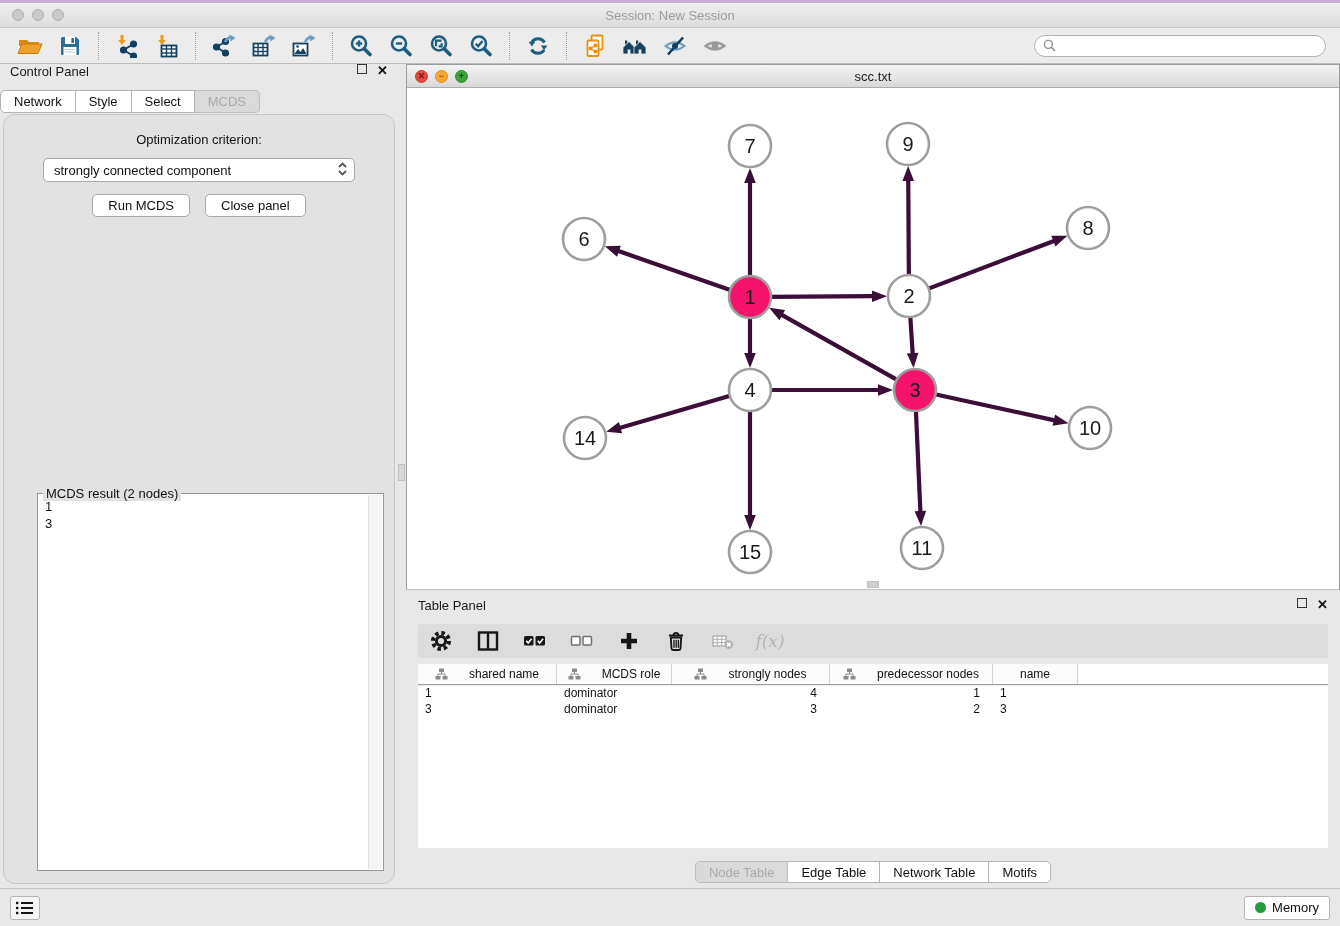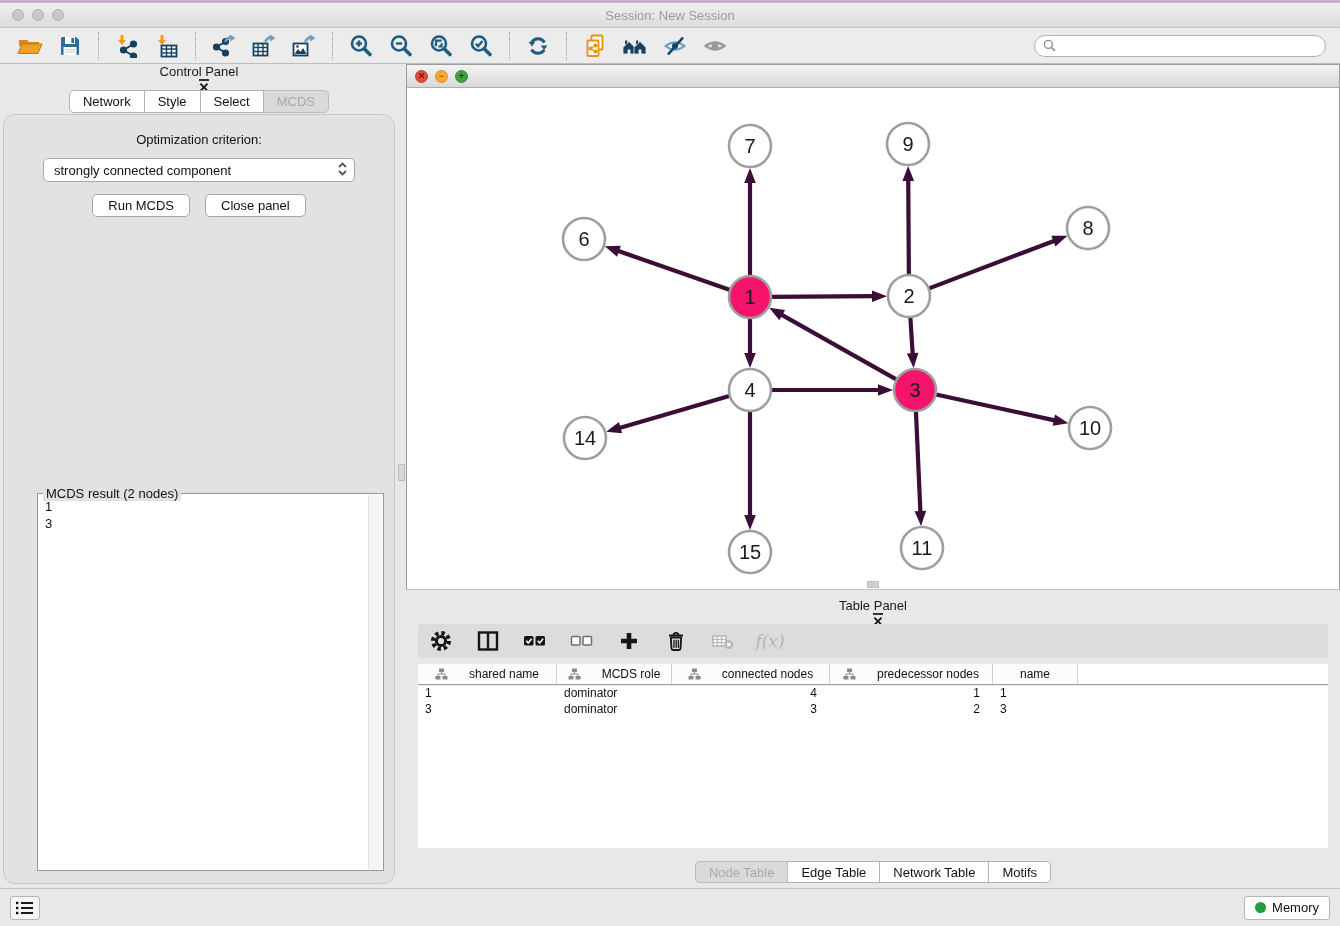--- a/index.html
+++ b/index.html
@@ -15,25 +15,25 @@
   .toolbar { height:36px; background:#ececec; border-bottom:1px solid #bdbdbd; display:flex; align-items:center; padding:0 10px; }
   .tbtn { width:40px; height:30px; display:flex; align-items:center; justify-content:center; flex:none; }
   .tsep { width:0; height:28px; border-left:1px dotted #9a9a9a; margin:0 8px; flex:none; }
   .search { margin-left:auto; margin-right:4px; width:292px; height:22px; background:#fff; border:1px solid #b3b3b3; border-radius:12px; display:flex; align-items:center; padding:0 8px; gap:5px; }
   .search input { border:none; outline:none; flex:1; font-size:12px; background:transparent; }
 
   .main { display:flex; height:824px; }
 
   
   .control-panel { width:398px; flex:none; position:relative; }
-  .panel-head { height:24px; display:flex; align-items:center; padding:0 10px; font-size:13px; color:#1a1a1a;flex-direction:column; }
+  .panel-head { height:24px; display:flex; padding:0 10px; font-size:13px; color:#1a1a1a; }
   .panel-head .spacer { flex:1; }
   .float-btn { width:10px; height:10px; border:1.5px solid #333; margin-left:10px; }
   .close-btn { font-size:13px; font-weight:bold; color:#111; margin-left:10px; line-height:1; }
-  .cp-tabs { display:flex; justify-content:center; margin-top:2px; height:23px; position:relative; z-index:2; }
+  .cp-tabs { display:flex; justify-content:flex-start; margin-top:2px; height:23px; position:relative; z-index:2; }
   .cp-tab { background:#fff; border:1px solid #b3b3b3; border-left:none; font-size:13px; padding:0 13px; color:#111; display:flex; align-items:center; }
   .cp-tab:first-child { border-left:1px solid #b3b3b3; border-radius:5px 0 0 5px; }
   .cp-tab:last-child { border-radius:0 5px 5px 0; }
   .cp-tab.active { background:#dadada; color:#a9a9a9; border-color:#bcbcbc; }
   .cp-body { position:absolute; top:50px; bottom:4px; left:3px; right:3px; background:#e2e2e2; border:1px solid #c6c6c6; border-radius:12px; }
   .opt-label { text-align:center; margin-top:17px; font-size:13px; color:#111; }
   .selectbox { width:312px; height:24px; margin:11px auto 0; background:#fff; border:1px solid #a8a8a8; border-radius:5px; display:flex; align-items:center; padding:0 6px 0 10px; font-size:13px; color:#111;text-align:right; }
   .selectbox .chev { margin-left:auto; }
   .btn-row { display:flex; justify-content:center; gap:15px; margin-top:12px; }
   .btn { height:23px; background:#fff; border:1px solid #a8a8a8; border-radius:5px; font-size:13px; padding:0 15px; display:flex; align-items:center; color:#111; }
@@ -312,20 +312,21 @@
 
   <div class="right-col">
 
     <div class="net-frame">
       <div class="net-titlebar">
         <div class="net-lights">
           <span class="nlight red">✕</span>
           <span class="nlight amber">−</span>
           <span class="nlight green">+</span>
         </div>
+        <div class="net-title">scc.txt</div>
       </div>
       <div class="net-canvas">
         <svg class="graph" viewBox="0 0 932 501" preserveAspectRatio="none">
             <line x1="343" y1="191" x2="343" y2="93" stroke="#3a0e36" stroke-width="4.2"></line>
             <polygon points="343,80 348.8,95 337.2,95" fill="#3a0e36"></polygon>
             <line x1="326.0073602418329" y1="203.06281261461632" x2="210.0412439742138" y2="162.54453102713495" stroke="#3a0e36" stroke-width="4.2"></line>
             <polygon points="197.76878192664867,158.2565623599134 213.84240877152266,157.7288123701015 210.01622134538653,168.6796246586981" fill="#3a0e36"></polygon>
             <line x1="360.9996440119849" y1="208.88679469174852" x2="467.0006921989183" y2="208.2201214327112" stroke="#3a0e36" stroke-width="4.2"></line>
             <polygon points="480.0004350964629,208.13836204341848 465.0372090191343,214.0325850930454 464.9642544871501,202.432814507544" fill="#3a0e36"></polygon>
             <line x1="343" y1="227" x2="343" y2="267" stroke="#3a0e36" stroke-width="4.2"></line>
@@ -477,21 +478,21 @@
           </div>
           <div class="hcell c2">
             <svg width="13" height="12" viewBox="0 0 13 12">
                 <g fill="#8a8a8a">
                   <rect x="4" y="0.5" width="5" height="3.4" rx="0.5"></rect>
                   <rect x="0.5" y="8" width="5" height="3.4" rx="0.5"></rect>
                   <rect x="7.5" y="8" width="5" height="3.4" rx="0.5"></rect>
                 </g>
                 <path d="M6.5 4 v2 M3 8 V6 h7 v2" stroke="#8a8a8a" fill="none" stroke-width="1"></path>
               </svg>
-            <span>connected nodes</span>
+            <span>strongly nodes</span>
           </div>
           <div class="hcell c3">
             <svg width="13" height="12" viewBox="0 0 13 12">
                 <g fill="#8a8a8a">
                   <rect x="4" y="0.5" width="5" height="3.4" rx="0.5"></rect>
                   <rect x="0.5" y="8" width="5" height="3.4" rx="0.5"></rect>
                   <rect x="7.5" y="8" width="5" height="3.4" rx="0.5"></rect>
                 </g>
                 <path d="M6.5 4 v2 M3 8 V6 h7 v2" stroke="#8a8a8a" fill="none" stroke-width="1"></path>
               </svg>

